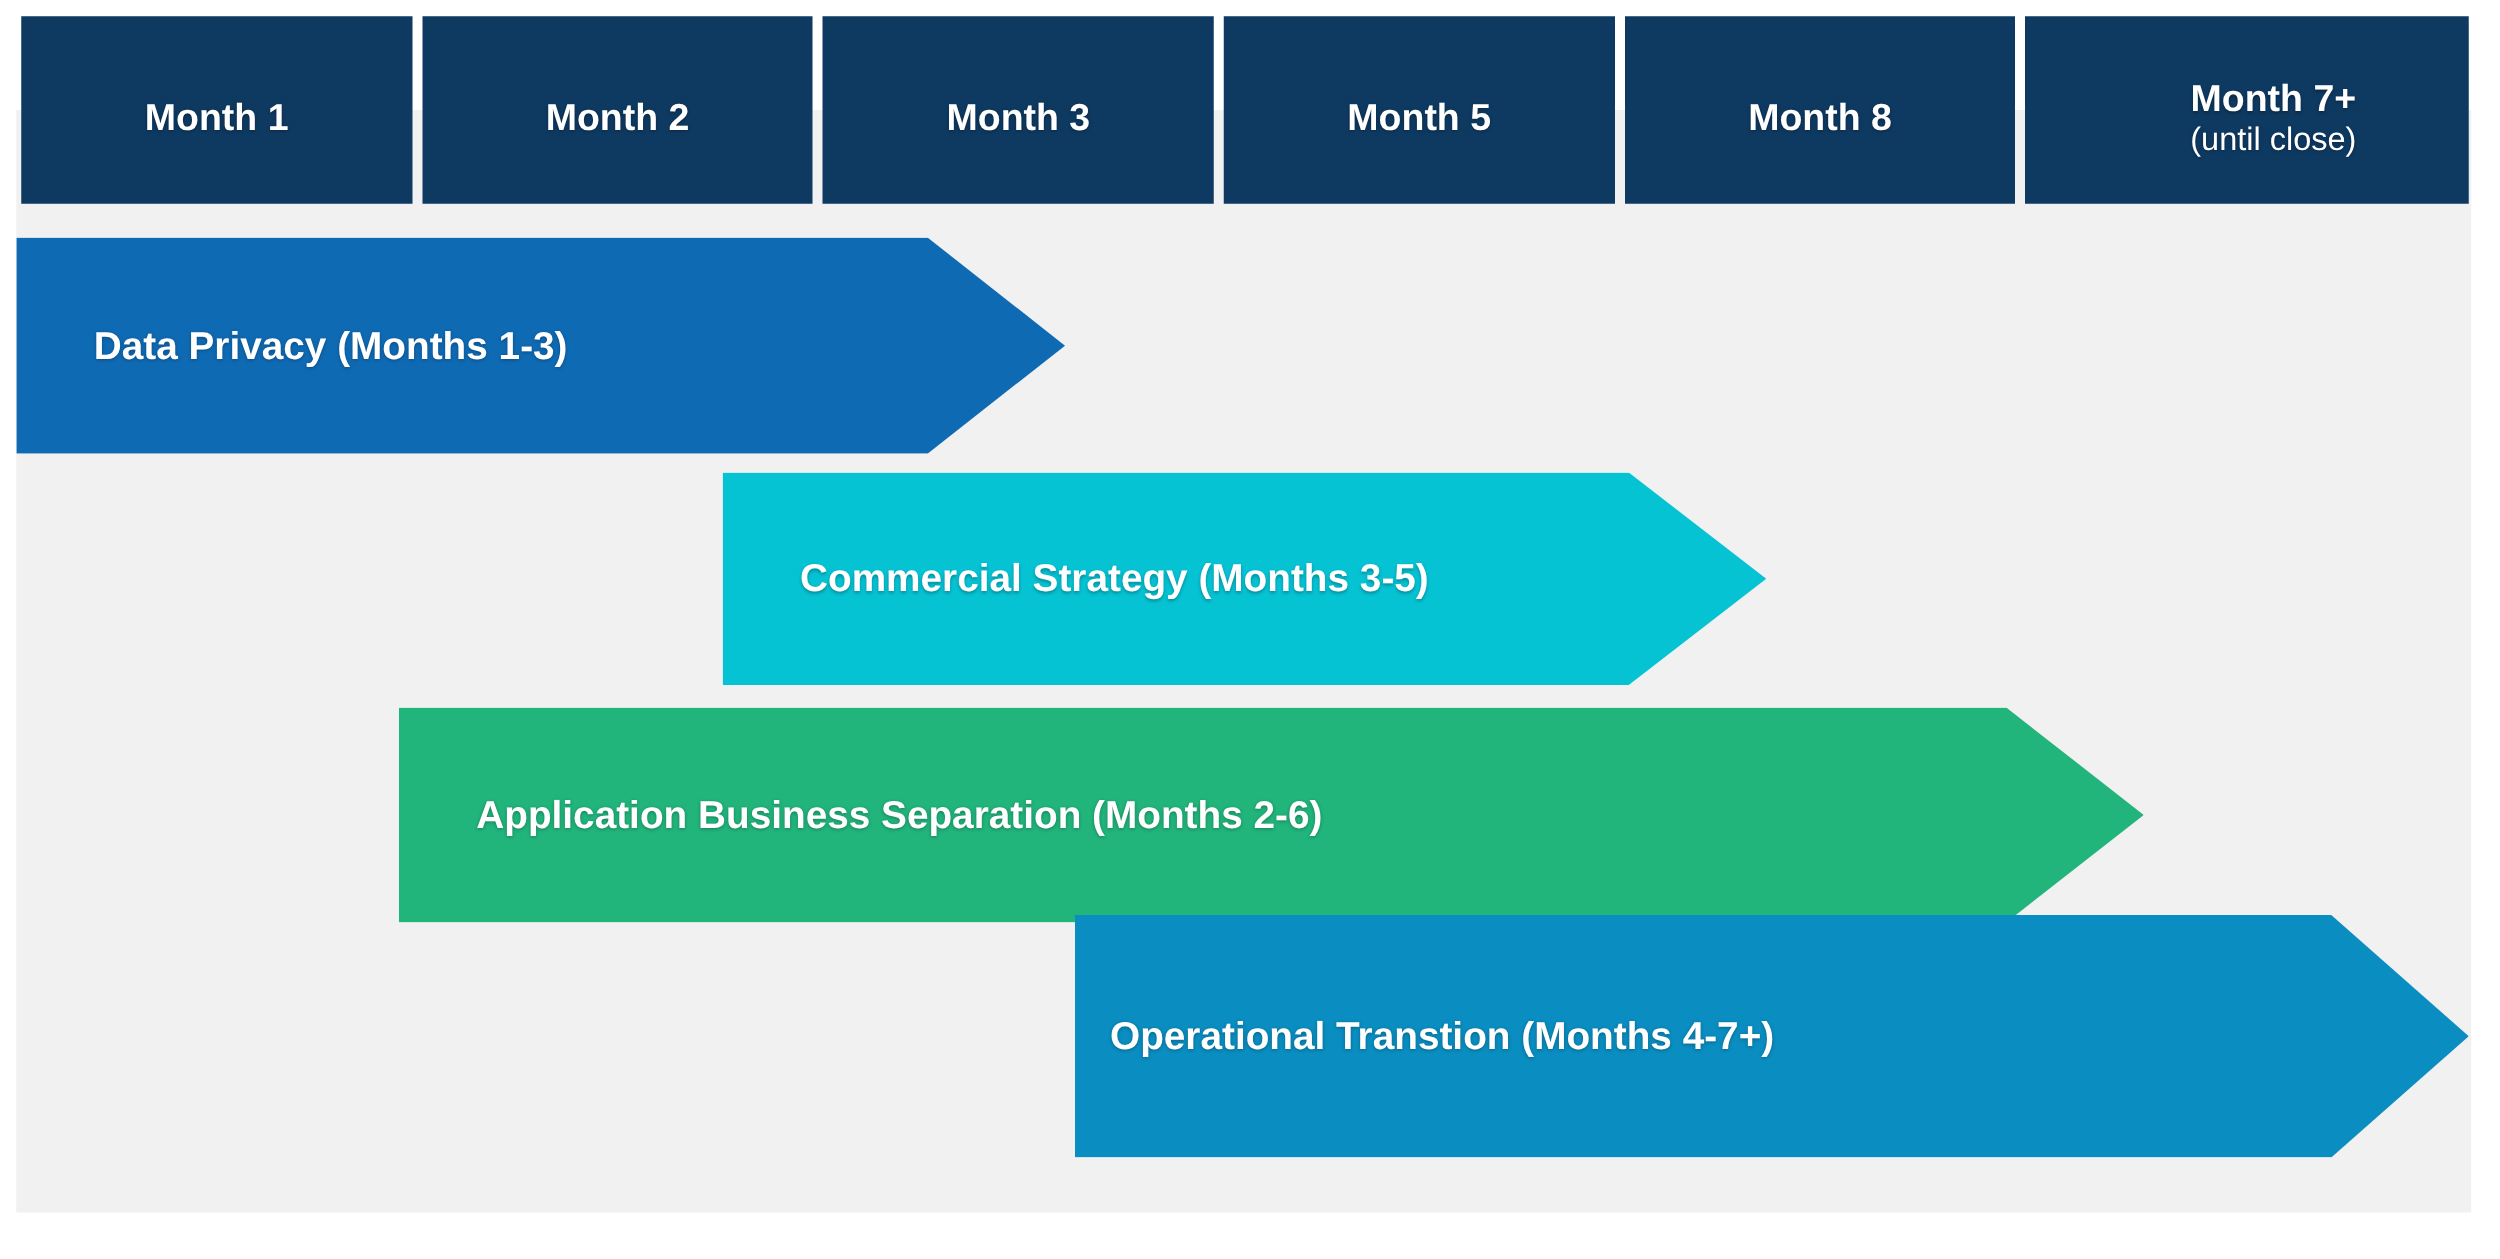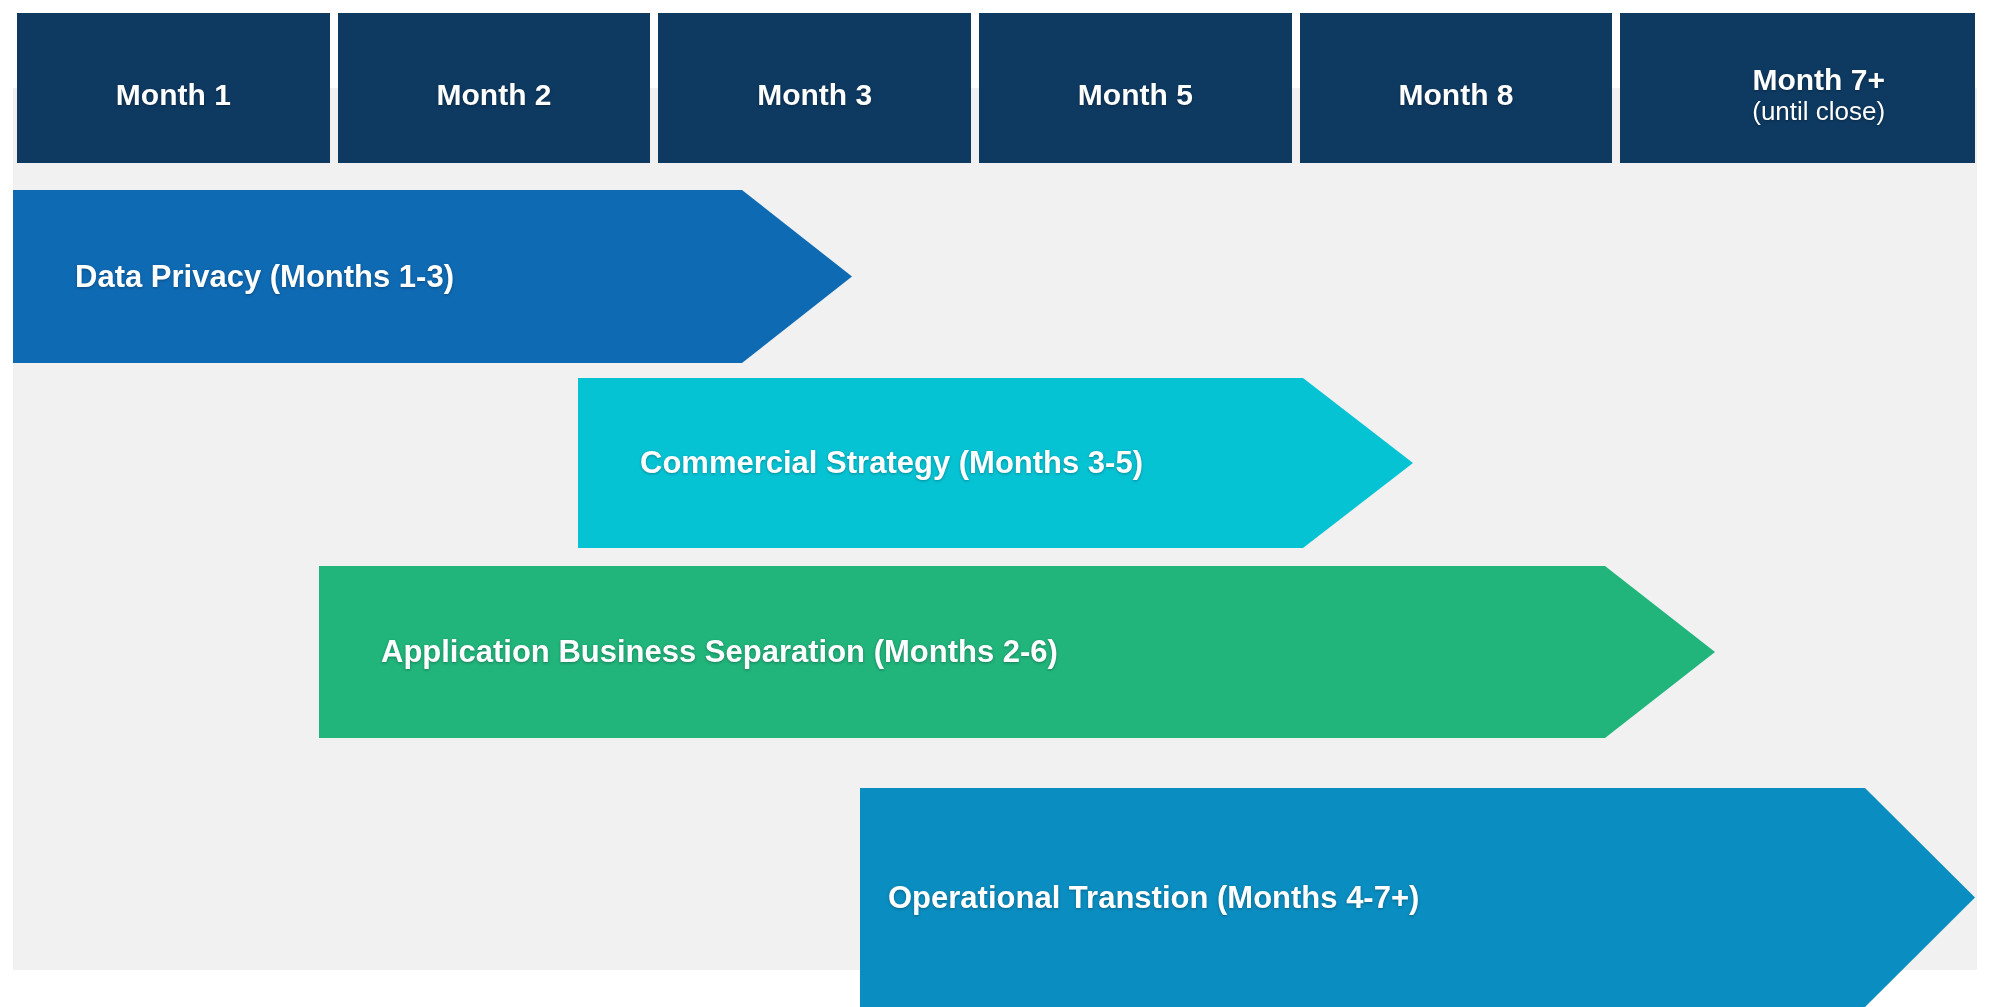--- a/index.html
+++ b/index.html
@@ -57,21 +57,21 @@
     font-weight: bold;
     padding-left: 62px;
     box-sizing: border-box;
     clip-path: polygon(0 0, calc(100% - 110px) 0, 100% 50%, calc(100% - 110px) 100%, 0 100%);
     text-shadow: 0 1px 3px rgba(0,0,0,0.3);
     white-space: nowrap;
   }
   .bar-1 { left: 13px;  top: 190px; width: 839px;  height: 173px; }
   .bar-2 { left: 578px; top: 378px; width: 835px;  height: 170px; }
   .bar-3 { left: 298px; top: 566px; width: 1396px; height: 172px; }
-  .bar-4 { left: 860px; top: 788px; width: 1115px; height: 219px; padding-left: 28px; }
+  .bar-4 { left: 860px; top: 732px; width: 1115px; height: 194px; padding-left: 28px; }
 </style>
 </head>
 <body>
 
 <div class="page">
 
   <div class="canvas-bg"></div>
 
   <div class="month-row">
     <div class="month-box" style="background: rgb(14, 58, 98);">

